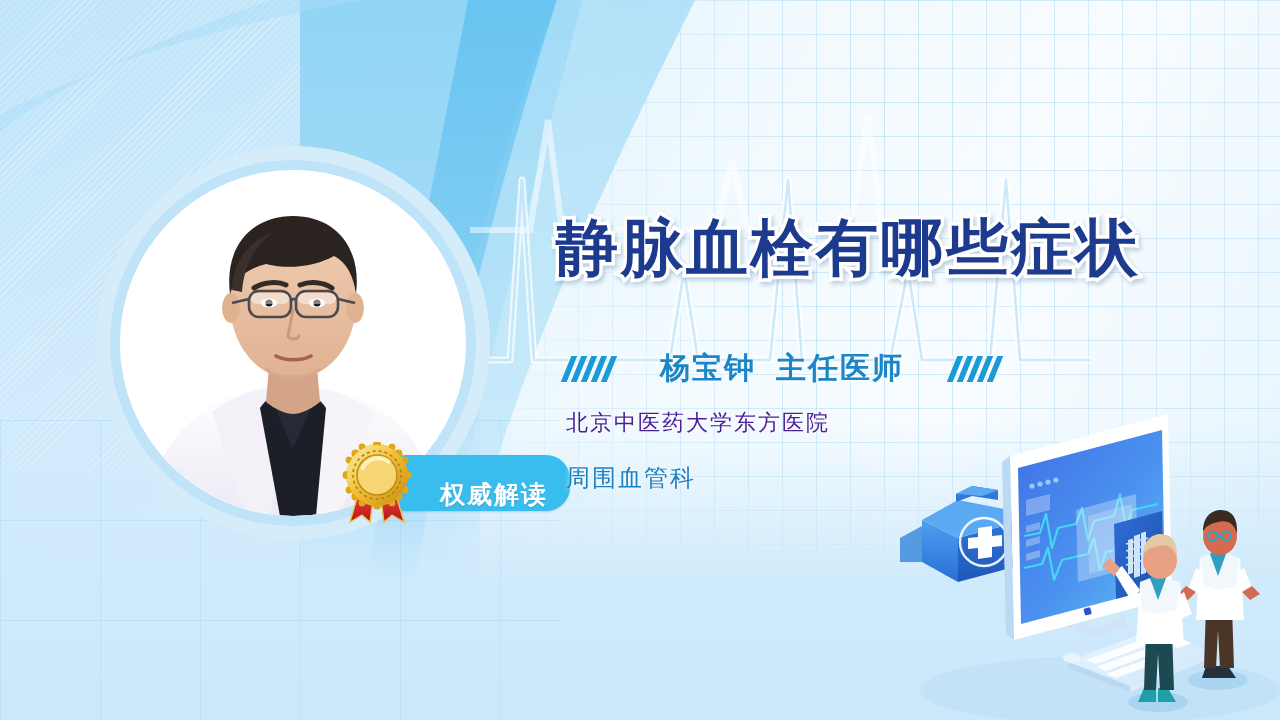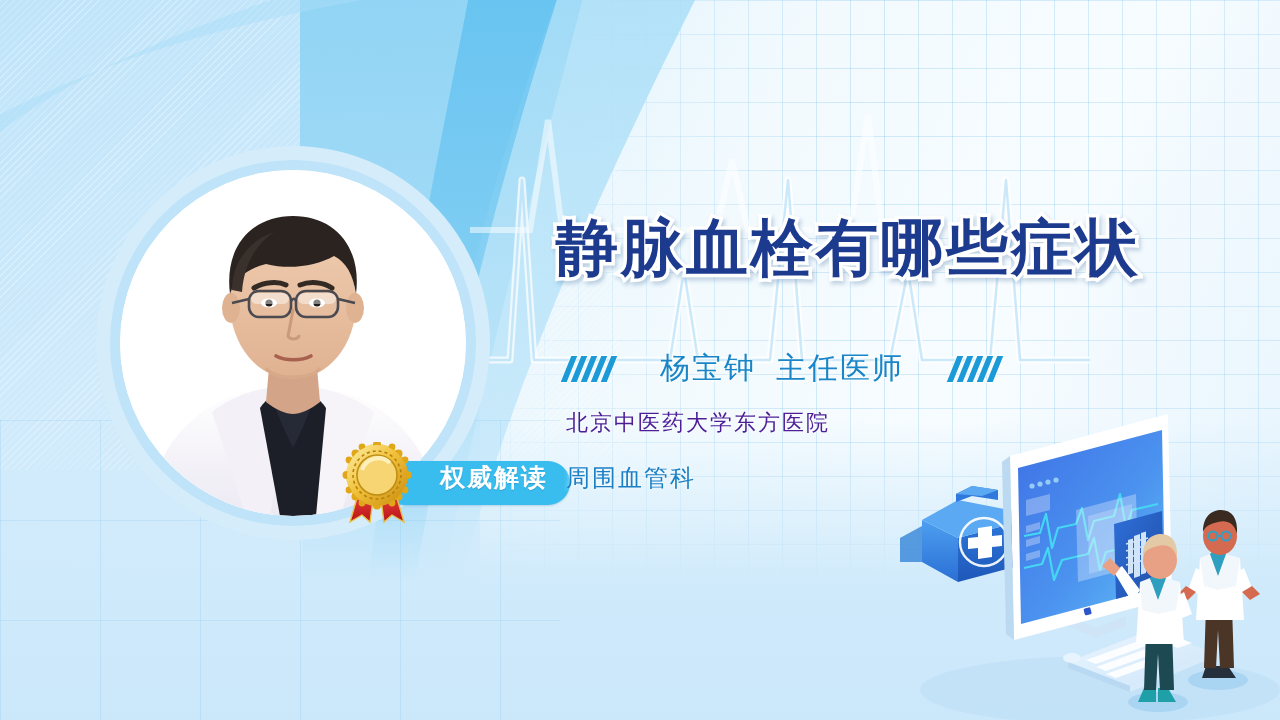--- a/index.html
+++ b/index.html
@@ -72,22 +72,22 @@
   }
   .portrait{
     position:absolute;left:120px;top:170px;width:346px;height:346px;
     border-radius:50%;overflow:hidden;background:#ffffff;
   }
   .portrait svg{display:block;width:346px;height:346px;}
 
   
   .badge{position:absolute;left:340px;top:452px;height:62px;display:flex;align-items:center;}
   .badge-pill{
-    height:44px;border-radius:24px;background:#39bdef;
-    display:flex;align-items:flex-start;
+    height:56px;border-radius:24px;background:#39bdef;
+    display:flex;align-items:flex-end;
     padding:0 22px 0 58px;margin-left:-34px;
     box-shadow:0 1px 2px rgba(0,80,130,.18);
   }
   .badge-pill span{
     font-family:"DejaVu Serif","Liberation Serif",serif;
     font-weight:700;font-size:25px;color:#ffffff;letter-spacing:2px;
     white-space:nowrap;
     text-shadow:0 1px 1px rgba(0,70,110,.25);
   }
   .medal{position:relative;z-index:3;width:76px;height:82px;}
@@ -107,21 +107,21 @@
     display:flex;align-items:center;gap:48px;white-space:nowrap;
   }
   .hatch{display:flex;gap:4px;}
   .hatch i{
     display:block;width:6px;height:26px;background:#1c9ad8;
     transform:skewX(-22deg);
     box-shadow:0 0 0 1px rgba(255,255,255,.85);
   }
   .doctor-name{
     font-family:"DejaVu Sans","Liberation Sans",sans-serif;
-    font-weight:400;font-size:30px;color:#1a86c8;letter-spacing:2px;
+    font-weight:700;font-size:30px;color:#1a86c8;letter-spacing:2px;
     text-shadow:0 0 5px rgba(255,255,255,.95),0 1px 1px rgba(255,255,255,.9);
   }
   .hospital{
     position:absolute;left:566px;top:408px;
     font-family:"DejaVu Sans","Liberation Sans",sans-serif;
     font-size:22px;color:#4c1d95;letter-spacing:2px;white-space:nowrap;
     text-shadow:0 0 5px rgba(255,255,255,.9);
   }
   .department{
     position:absolute;left:566px;top:462px;

